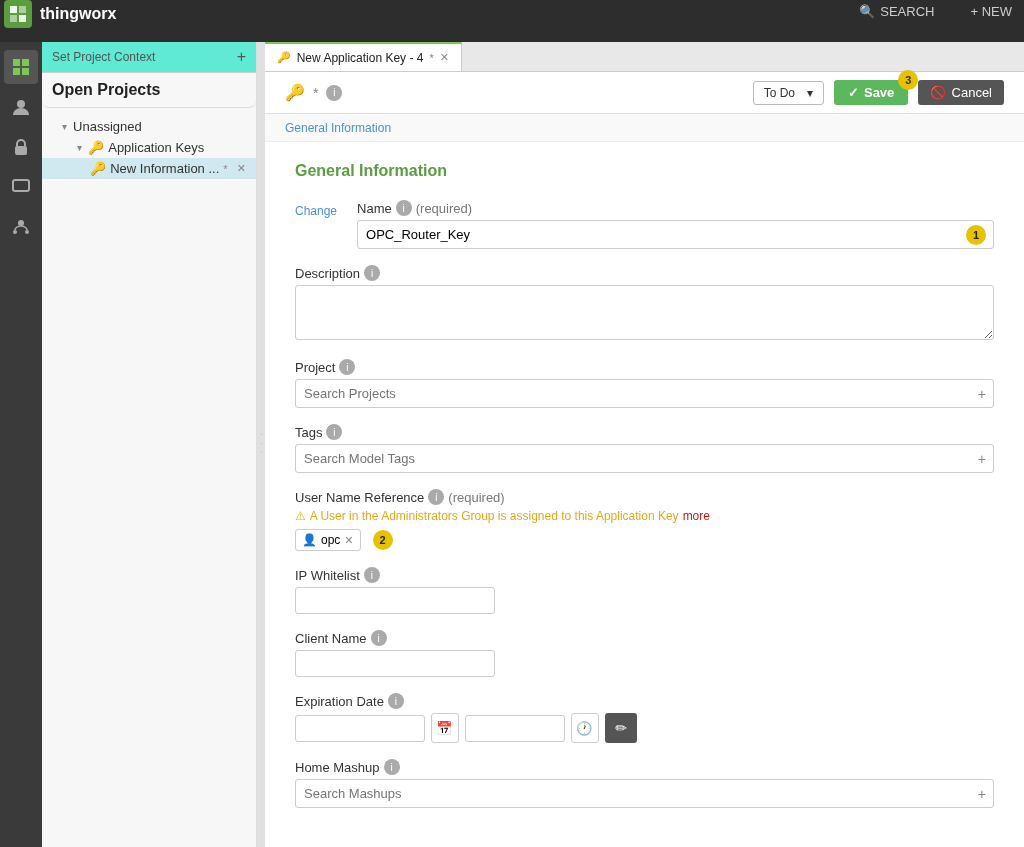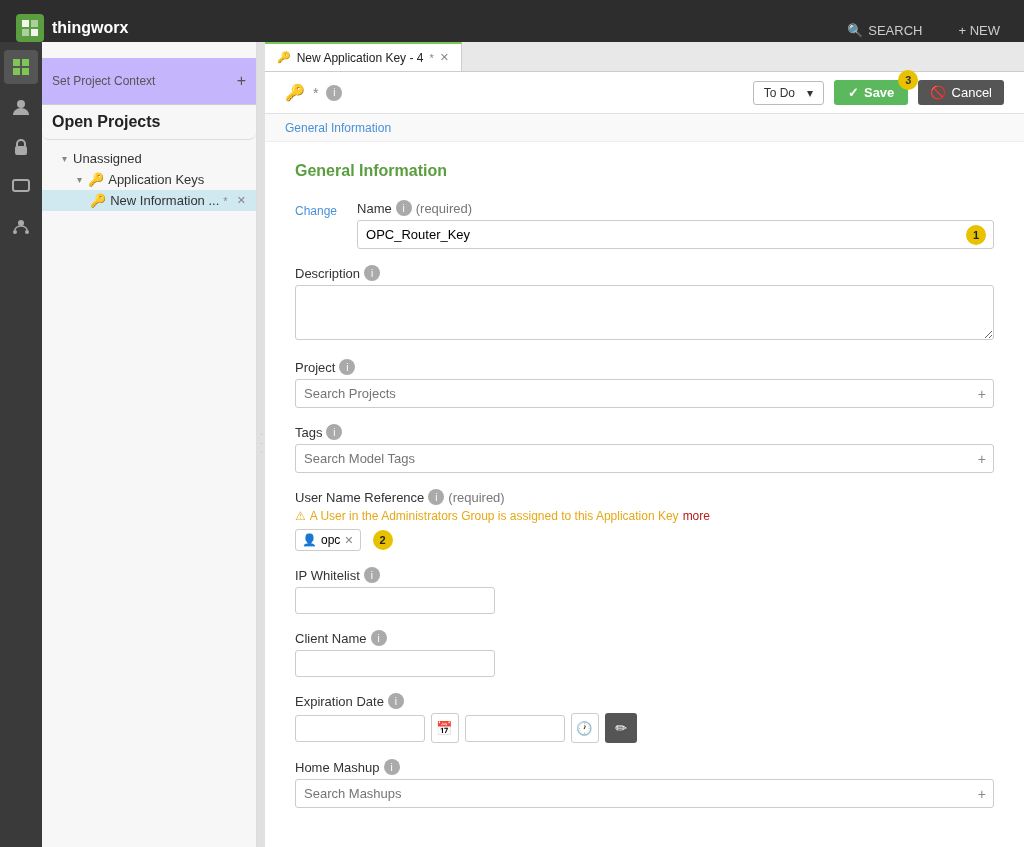--- a/index.html
+++ b/index.html
@@ -3,22 +3,22 @@
   <meta charset="utf-8">
   <style>
     * { box-sizing: border-box; margin: 0; padding: 0; }
     body { font-family: 'Segoe UI', Arial, sans-serif; font-size: 13px; background: #f0f0f0; display: flex; flex-direction: column; height: 847px; overflow: hidden; }
 
     
     .navbar {
       background: #2d2d2d;
       height: 42px;
       display: flex;
-      align-items: flex-end;
-      padding: 0 16px;
+      align-items: flex-start;
+      padding: 0 4px;
       gap: 20px;
       flex-shrink: 0;
     }
     .navbar-logo {
       display: flex;
       align-items: center;
       gap: 8px;
       color: white;
       font-size: 16px;
       font-weight: bold;
@@ -82,29 +82,28 @@
     
     .sidebar {
       width: 215px;
       background: #f7f7f7;
       border-right: 1px solid #ddd;
       display: flex;
       flex-direction: column;
       flex-shrink: 0;
     }
     .sidebar-header {
-      background: #c4b5fd;
-      padding: 14px 10px;
+      background: #5eead4;
+      padding: 6px 10px;
       display: flex;
       align-items: center;
       justify-content: space-between;
       border-bottom: 1px solid #ccc;
       font-size: 12px;
       color: #555;
-      margin-top: 16px;
     }
     .sidebar-title {
       font-size: 16px;
       font-weight: bold;
       padding: 8px 10px;
       color: #222;
       border-bottom: 1px solid #ddd;
       border-radius: 7px;
     }
     .sidebar-tree {

